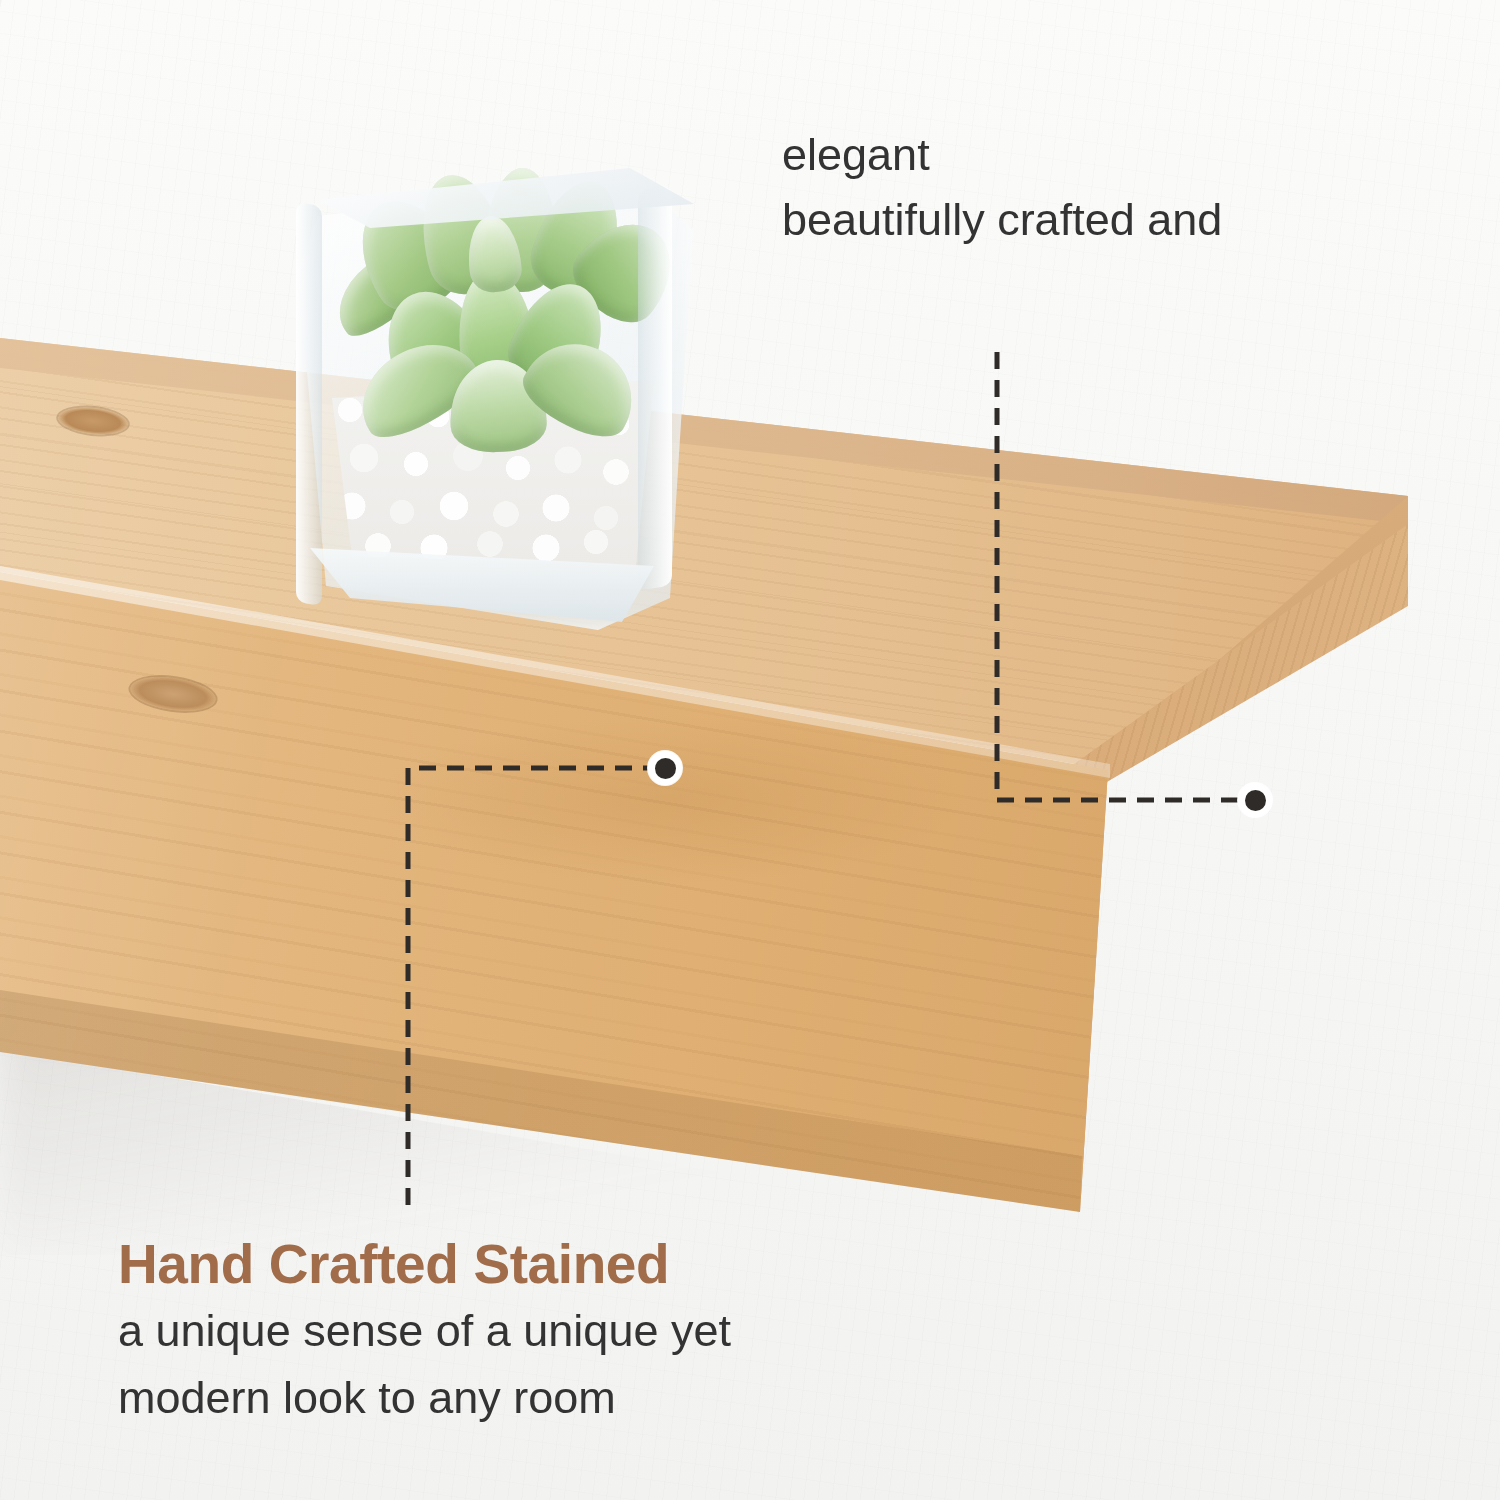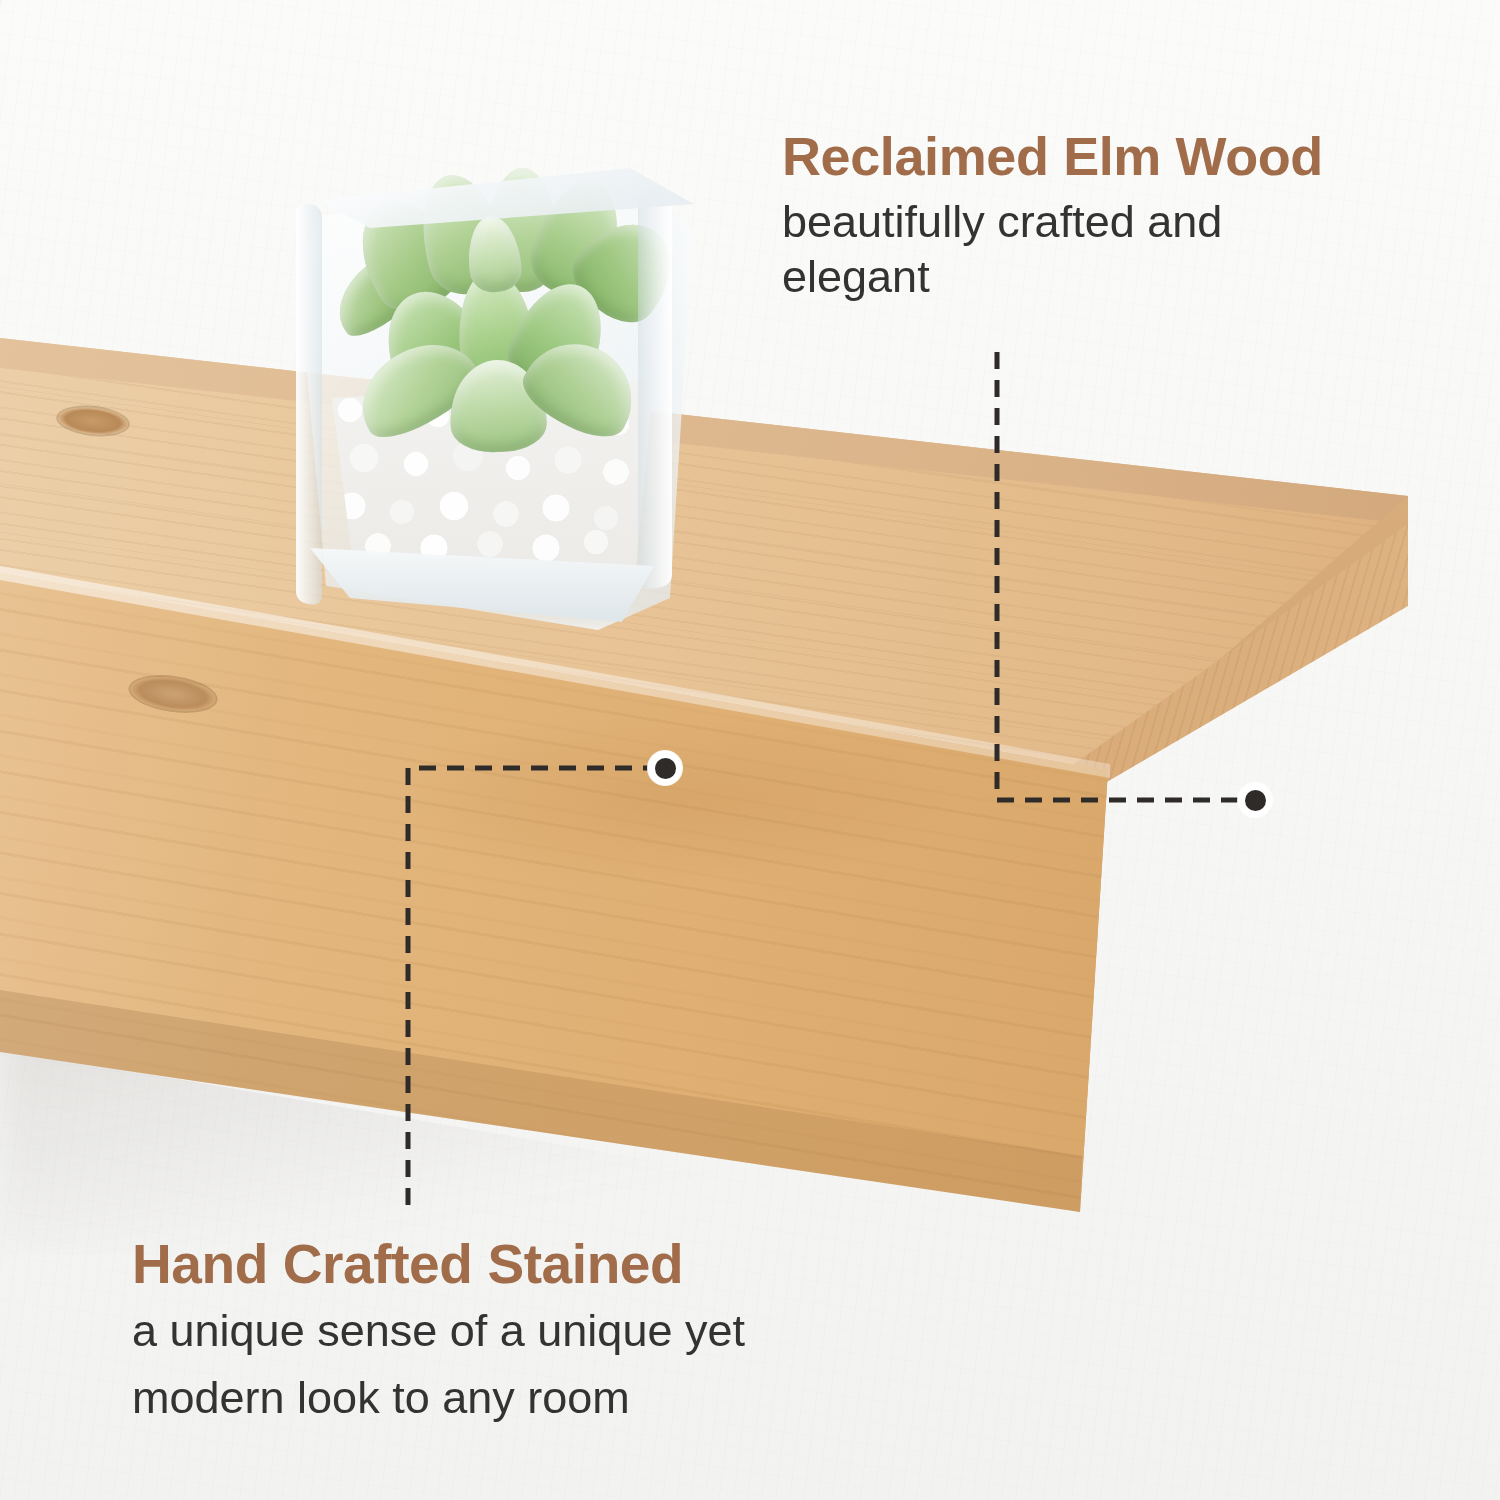--- a/index.html
+++ b/index.html
@@ -183,21 +183,21 @@
   .block{ position:absolute; }
   .head{
     font-size:54px; font-weight:700; letter-spacing:-.4px;
     color:#a06c4a; line-height:1.05; white-space:nowrap;
   }
   .sub{
     font-size:45px; font-weight:400; color:#333333;
     line-height:1.22; margin-top:10px;
   }
   #block-top{ left:782px; top:128px; }
-  #block-bottom{ left:132px; top:1236px; }
+  #block-bottom{ left:118px; top:1236px; }
   #block-bottom .head{ font-size:55px; }
 </style>
 </head>
 <body>
 
 <div id="wall">
   <div id="wall-shadow"></div>
 </div>
 
 <div id="shelf">
@@ -246,22 +246,21 @@
 </svg>
 
 <div class="dot" style="left:1238px; top:783px;">
   <i></i>
 </div>
 <div class="dot" style="left:648px; top:751px;">
   <i></i>
 </div>
 
 <div class="block" id="block-top">
-  <div class="head">Reclaimed Elm Wood</div>
+  <div class="sub" style="margin-top:0;">elegant</div>
   <div class="sub">beautifully crafted and</div>
-  <div class="sub" style="margin-top:0;">elegant</div>
 </div>
 
 <div class="block" id="block-bottom">
   <div class="head">Hand Crafted Stained</div>
   <div class="sub">a unique sense of a unique yet</div>
   <div class="sub" style="margin-top:12px;">modern look to any room</div>
 </div>
 
 </body></html>

